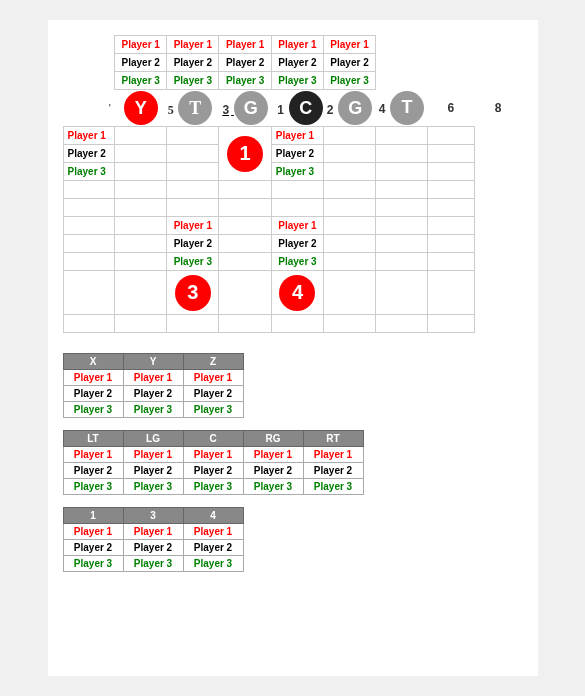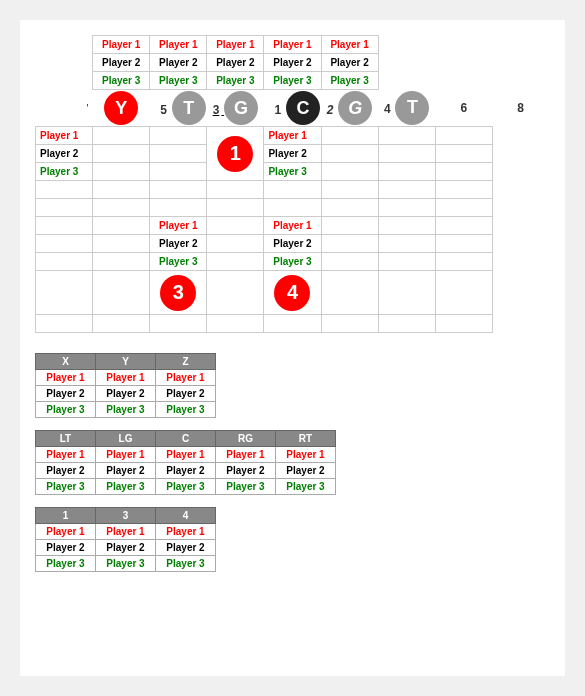--- a/index.html
+++ b/index.html
@@ -8,21 +8,21 @@
       font-family: Arial, sans-serif;
       font-size: 11px;
       width: 585px;
       min-height: 696px;
       display: flex;
       justify-content: center;
       padding: 20px 10px;
     }
     .page {
       background: white;
-      width: 545px;
+      width: 490px;
       padding: 15px;
     }
 
     
     .top-section {
       width: 100%;
       margin-bottom: 20px;
     }
 
     .grid-table {
@@ -150,33 +150,33 @@
         <td class="p3">Player 3</td>
         <td class="no-border"></td>
         <td class="no-border"></td>
       </tr>
 
       <tr class="letter-row">
         <td class="no-border" style="text-align:right; font-size:11px; color:#333; padding-right:4px;">'</td>
         <td style="border:none; text-align:center;">
           <span class="letter-circle circle-red">Y</span>
         </td>
-        <td style="border:none; text-align:right; vertical-align:middle;">
+        <td style="border:none; text-align:left; vertical-align:middle;font-family:Liberation Serif, serif;">
           <span style="font-size:12px; font-weight:bold; color:#333; margin-right:2px;">5</span>
           <span class="letter-circle circle-gray">T</span>
         </td>
         <td style="border:none; text-align:center; vertical-align:middle;text-decoration:underline;">
           <span style="font-size:12px; font-weight:bold; color:#333; margin-right:2px;">3</span>
           <span class="letter-circle circle-gray">G</span>
         </td>
         <td style="border:none; text-align:right; vertical-align:middle;">
           <span style="font-size:12px; font-weight:bold; color:#333; margin-right:2px;">1</span>
           <span class="letter-circle circle-black">C</span>
         </td>
-        <td style="border:none; text-align:center; vertical-align:middle;font-style:italic;">
+        <td style="border:none; text-align:center; vertical-align:middle;">
           <span style="font-size:12px; font-weight:bold; color:#333; margin-right:2px;">2</span>
           <span class="letter-circle circle-gray">G</span>
         </td>
         <td style="border:none; vertical-align:middle;">
           <span style="font-size:12px; font-weight:bold; color:#333; margin-right:2px;">4</span>
           <span class="letter-circle circle-gray">T</span>
         </td>
         <td style="border:none; text-align:center; font-size:12px; font-weight:bold; color:#333;">6</td>
         <td style="border:none; text-align:center; font-size:12px; font-weight:bold; color:#333;">8</td>
       </tr>

